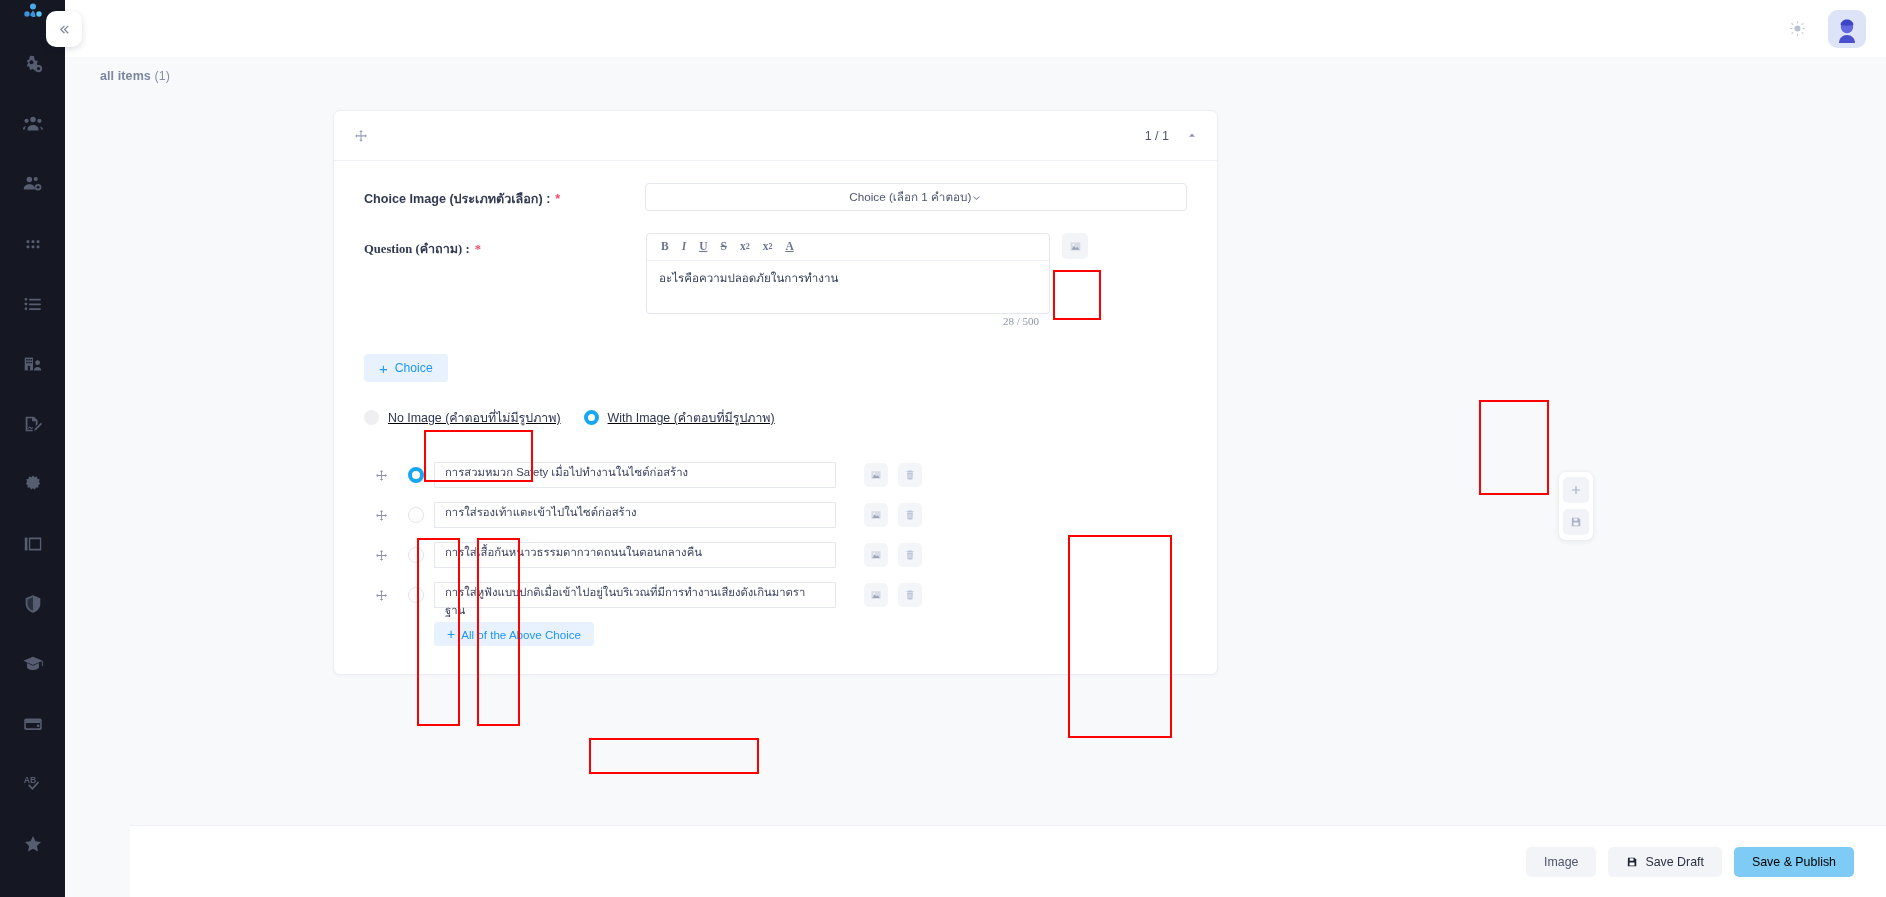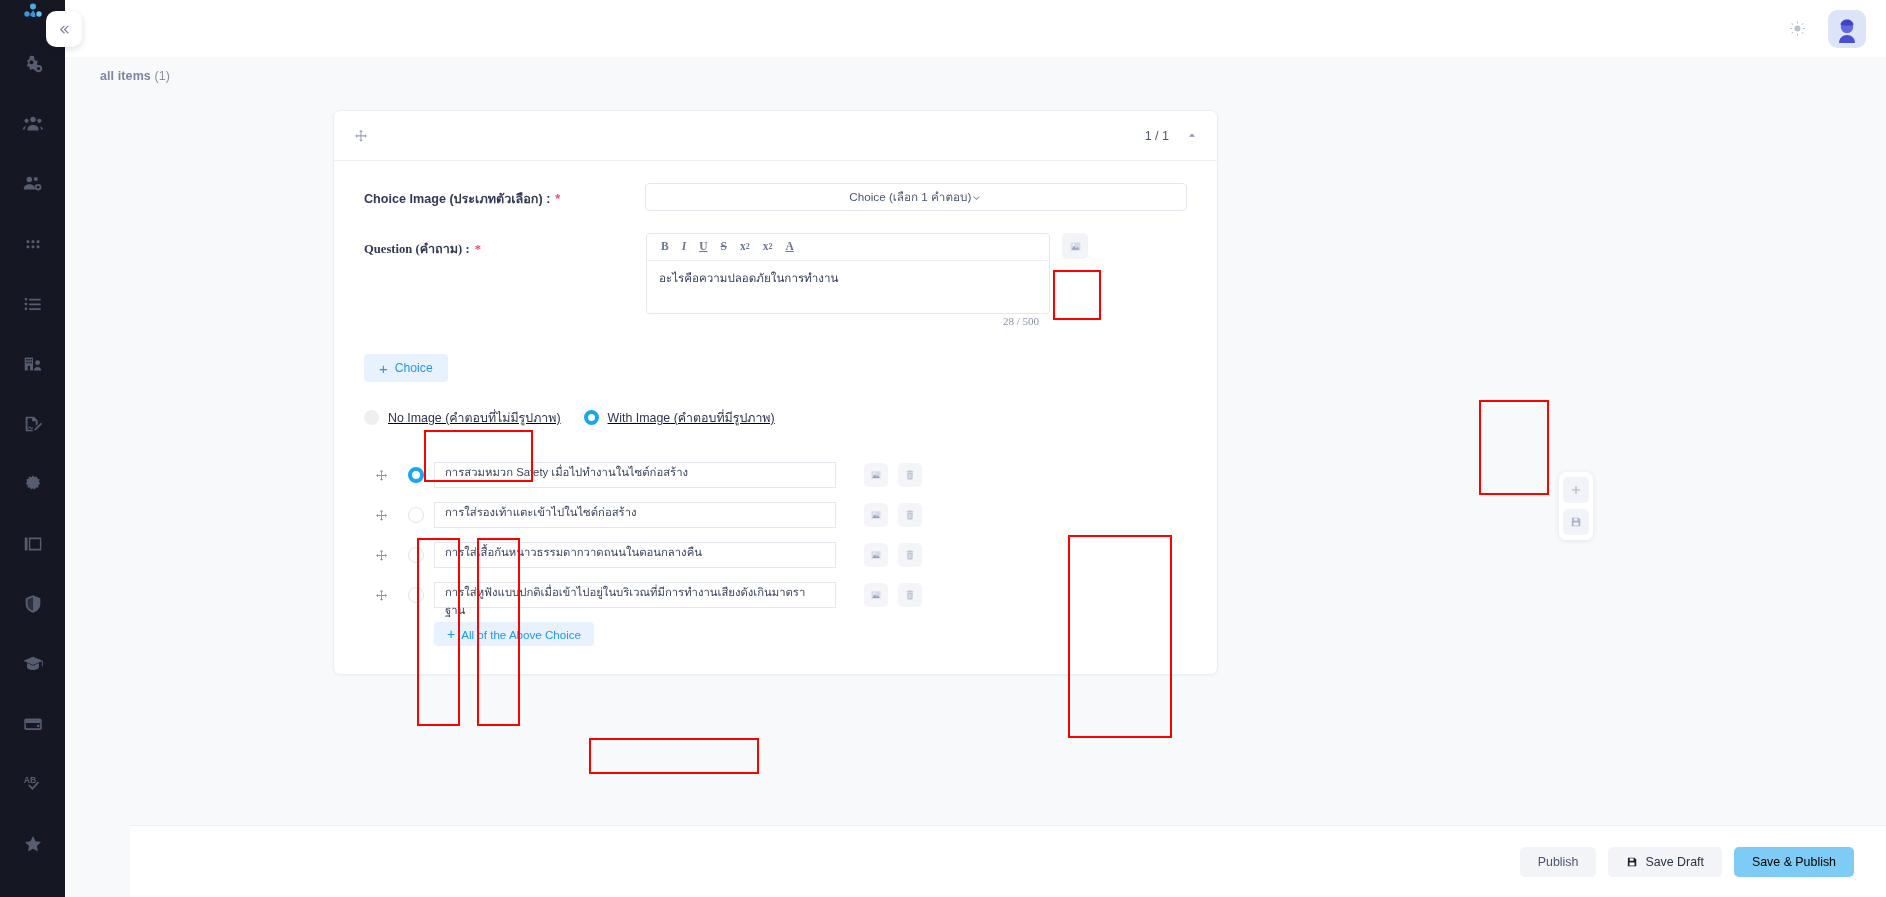--- a/index.html
+++ b/index.html
@@ -572,21 +572,21 @@
       <span class="ft-btn">
         <svg viewBox="0 0 24 24">
             <path d="M4 3.5h13L20.5 7v13.5h-17z"></path>
             <rect x="7.5" y="4.8" width="7.5" height="4.6" fill="#f1f3f8"></rect>
             <rect x="7" y="13" width="10" height="6" fill="#f1f3f8"></rect>
           </svg>
       </span>
     </div>
 
     <div class="footer">
-      <button class="fbtn cancel">Publish</button>
+      <button class="fbtn cancel">Image</button>
       <button class="fbtn draft">
         <svg viewBox="0 0 24 24">
             <path d="M4 3.5h13L20.5 7v13.5h-17z"></path>
             <rect x="7.5" y="4.8" width="7.5" height="4.6" fill="#fff"></rect>
             <rect x="7" y="13" width="10" height="6" fill="#fff"></rect>
           </svg>
         <span>Save Draft</span>
       </button>
       <button class="fbtn publish">Save &amp; Publish</button>
     </div>

